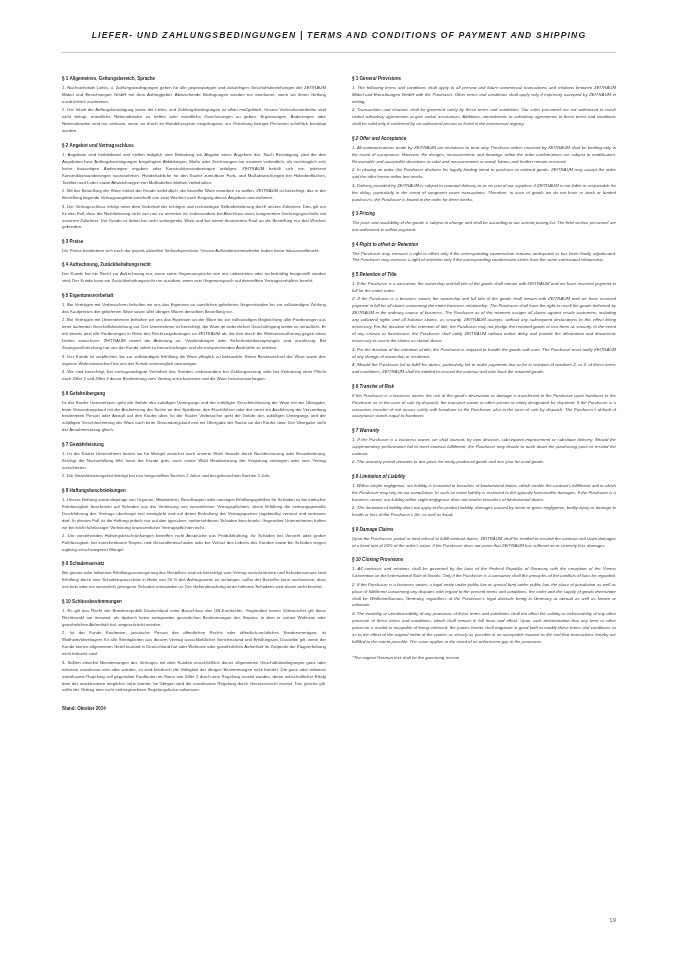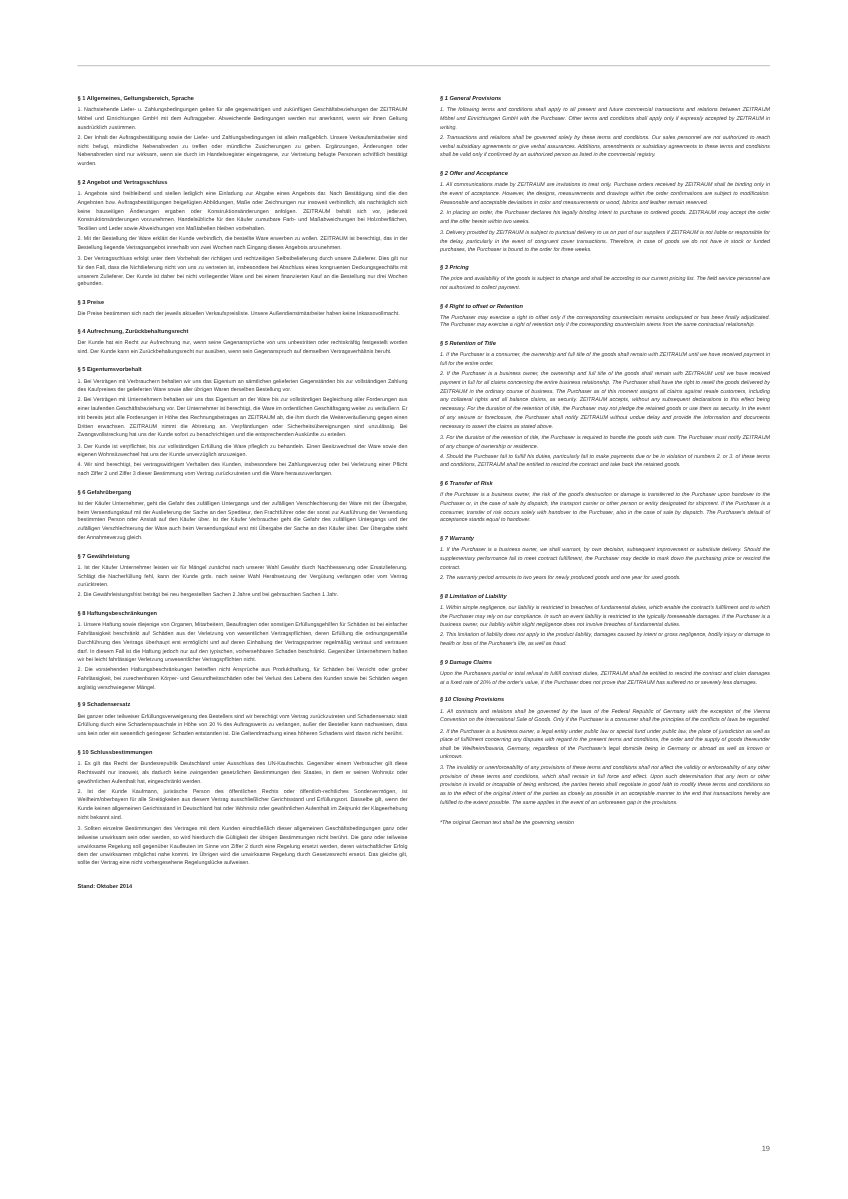--- a/index.html
+++ b/index.html
@@ -96,20 +96,23 @@
     bottom: 36px;
     font-size: 6px;
     color: #5a5658;
   }
 </style>
 </head>
 <body>
 
 <div class="page">
 
+  <div class="header">
+    <div class="header-title">LIEFER- UND ZAHLUNGSBEDINGUNGEN | TERMS AND CONDITIONS OF PAYMENT AND SHIPPING</div>
+  </div>
   <div class="rule"></div>
 
   <div class="columns">
     <div class="col left" id="col-left">
         <div class="sec">
           <div class="sec-title">§ 1 Allgemeines, Geltungsbereich, Sprache</div>
           <p class="para">1. Nachstehende Liefer- u. Zahlungsbedingungen gelten für alle gegenwärtigen und zukünftigen Geschäftsbeziehungen der ZEITRAUM Möbel und Einrichtungen GmbH mit dem Auftraggeber. Abweichende Bedingungen werden nur anerkannt, wenn wir ihnen Geltung ausdrücklich zustimmen.</p>
           <p class="para">2. Der Inhalt der Auftragsbestätigung sowie der Liefer- und Zahlungsbedingungen ist allein maßgeblich. Unsere Verkaufsmitarbeiter sind nicht befugt, mündliche Nebenabreden zu treffen oder mündliche Zusicherungen zu geben. Ergänzungen, Änderungen oder Nebenabreden sind nur wirksam, wenn sie durch im Handelsregister eingetragene, zur Vertretung befugte Personen schriftlich bestätigt wurden.</p>
         </div>
         <div class="sec">

